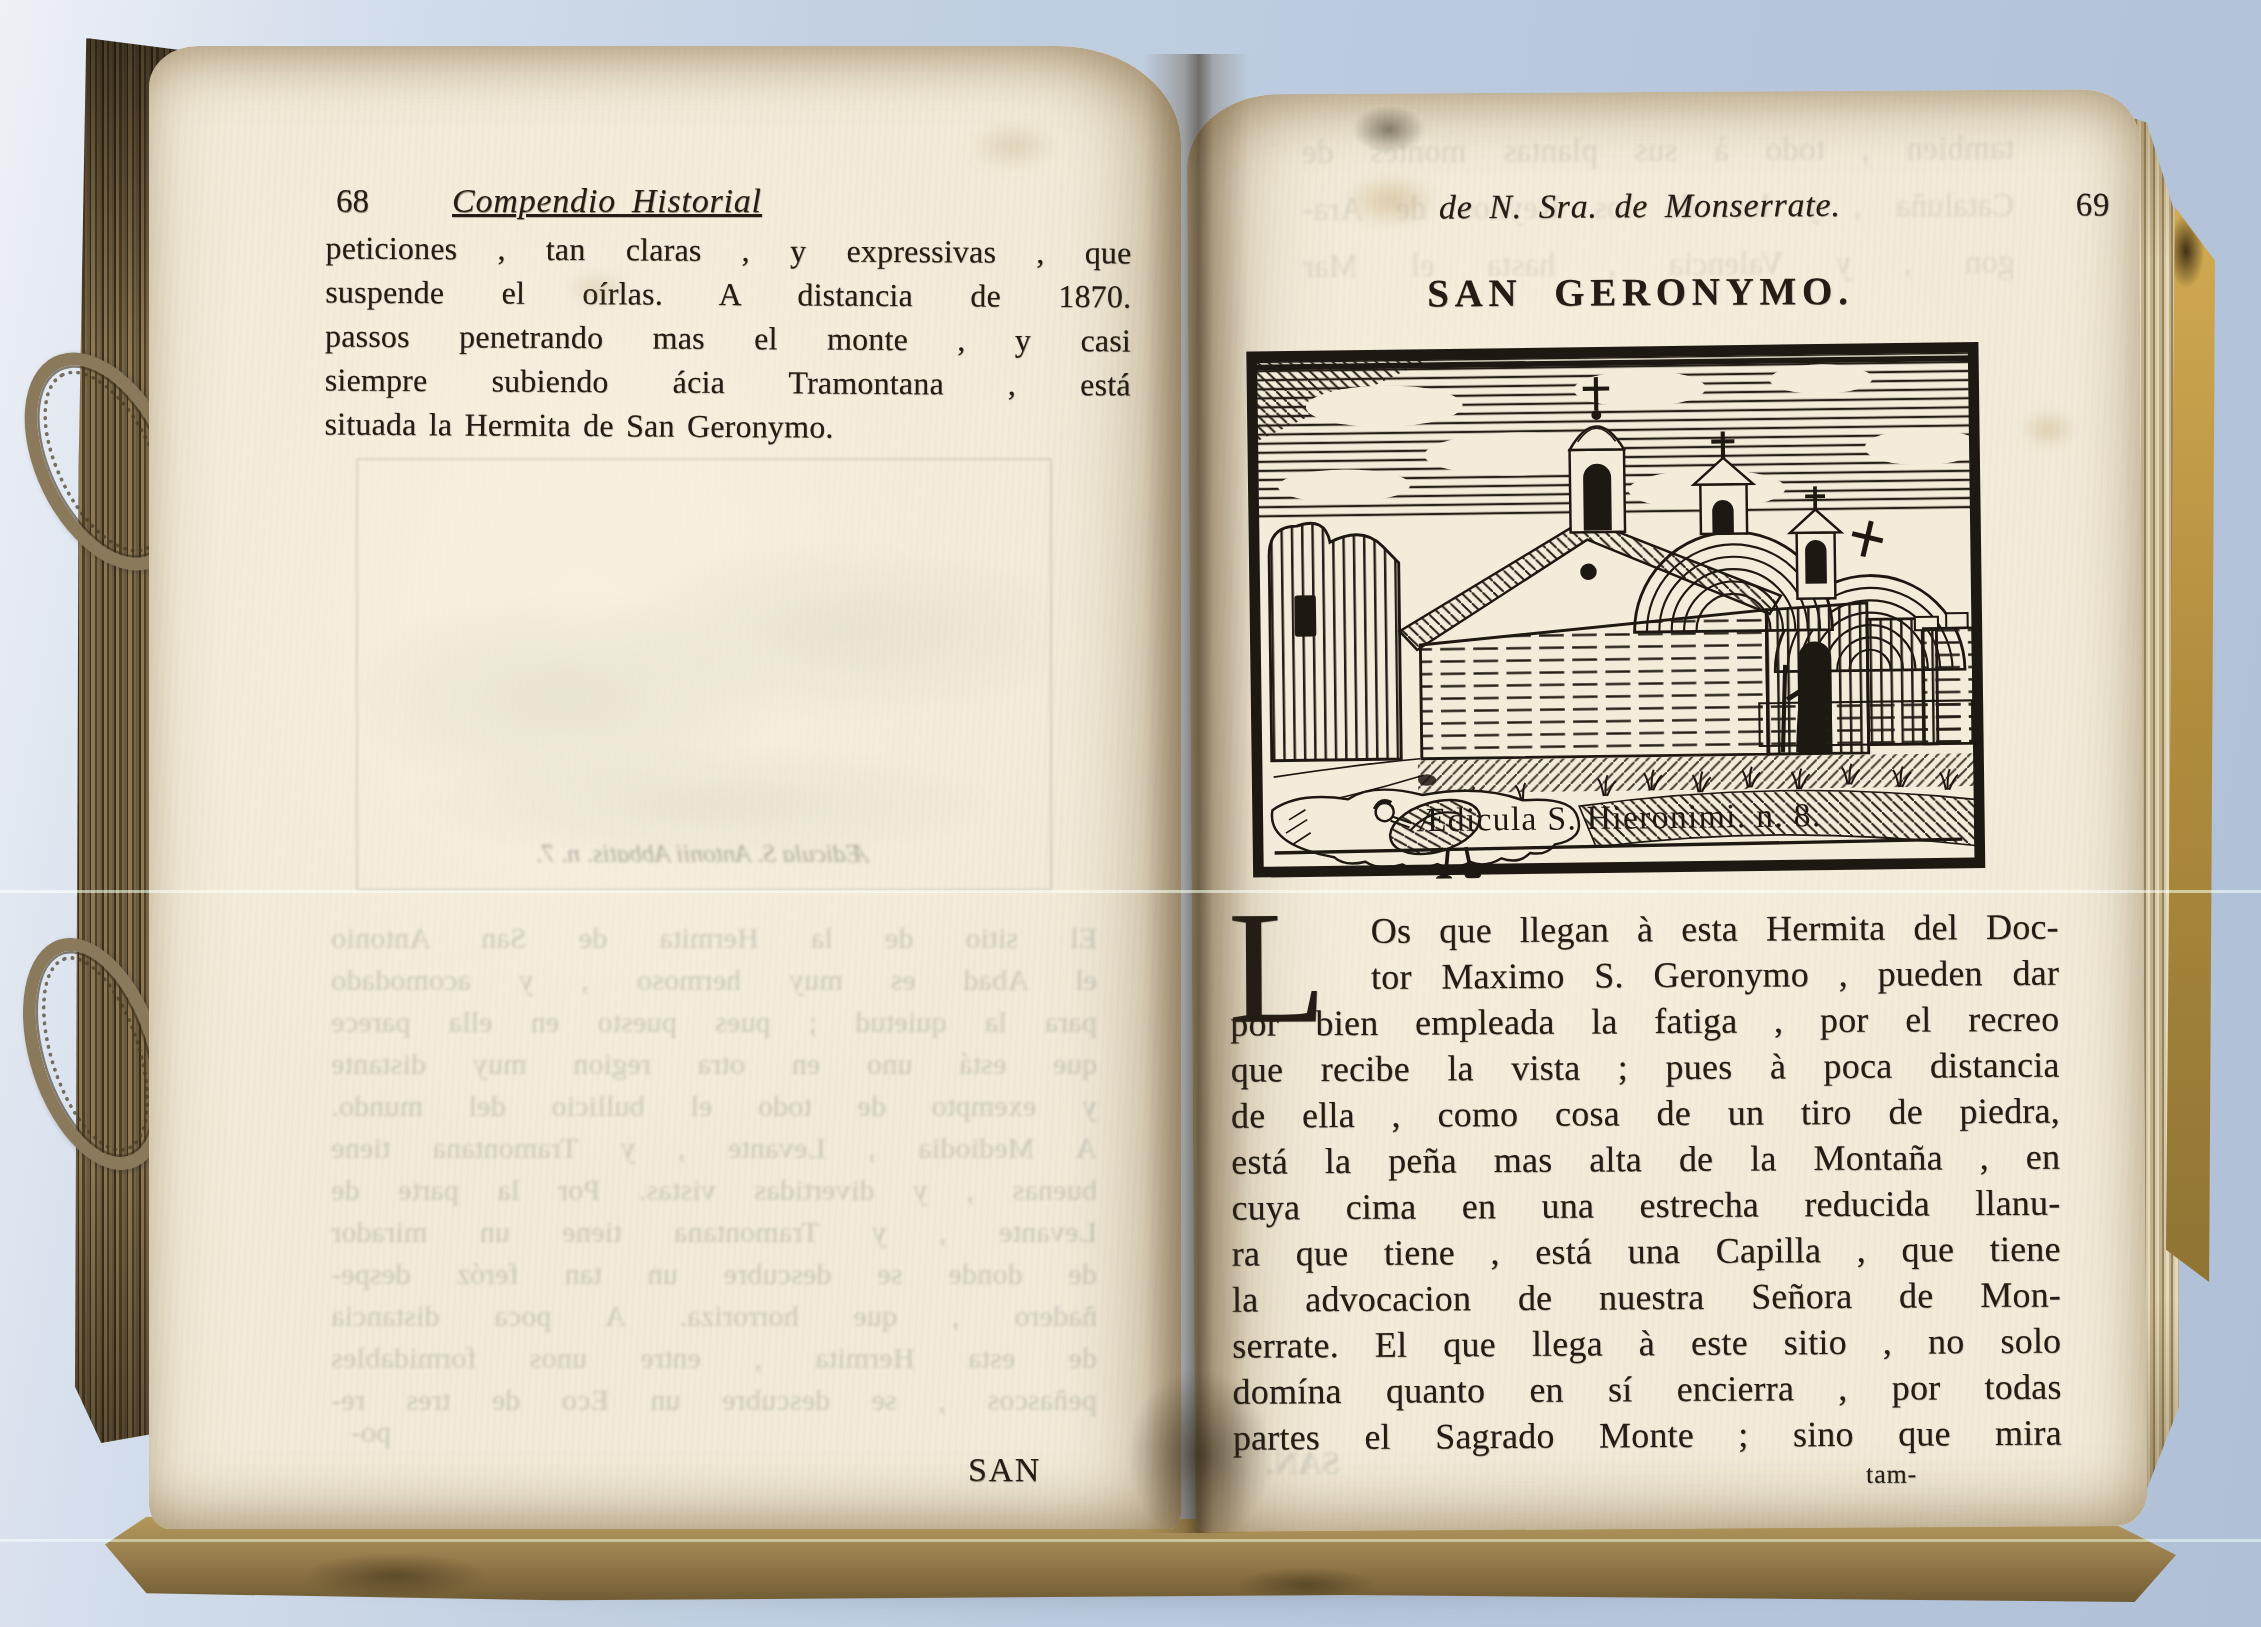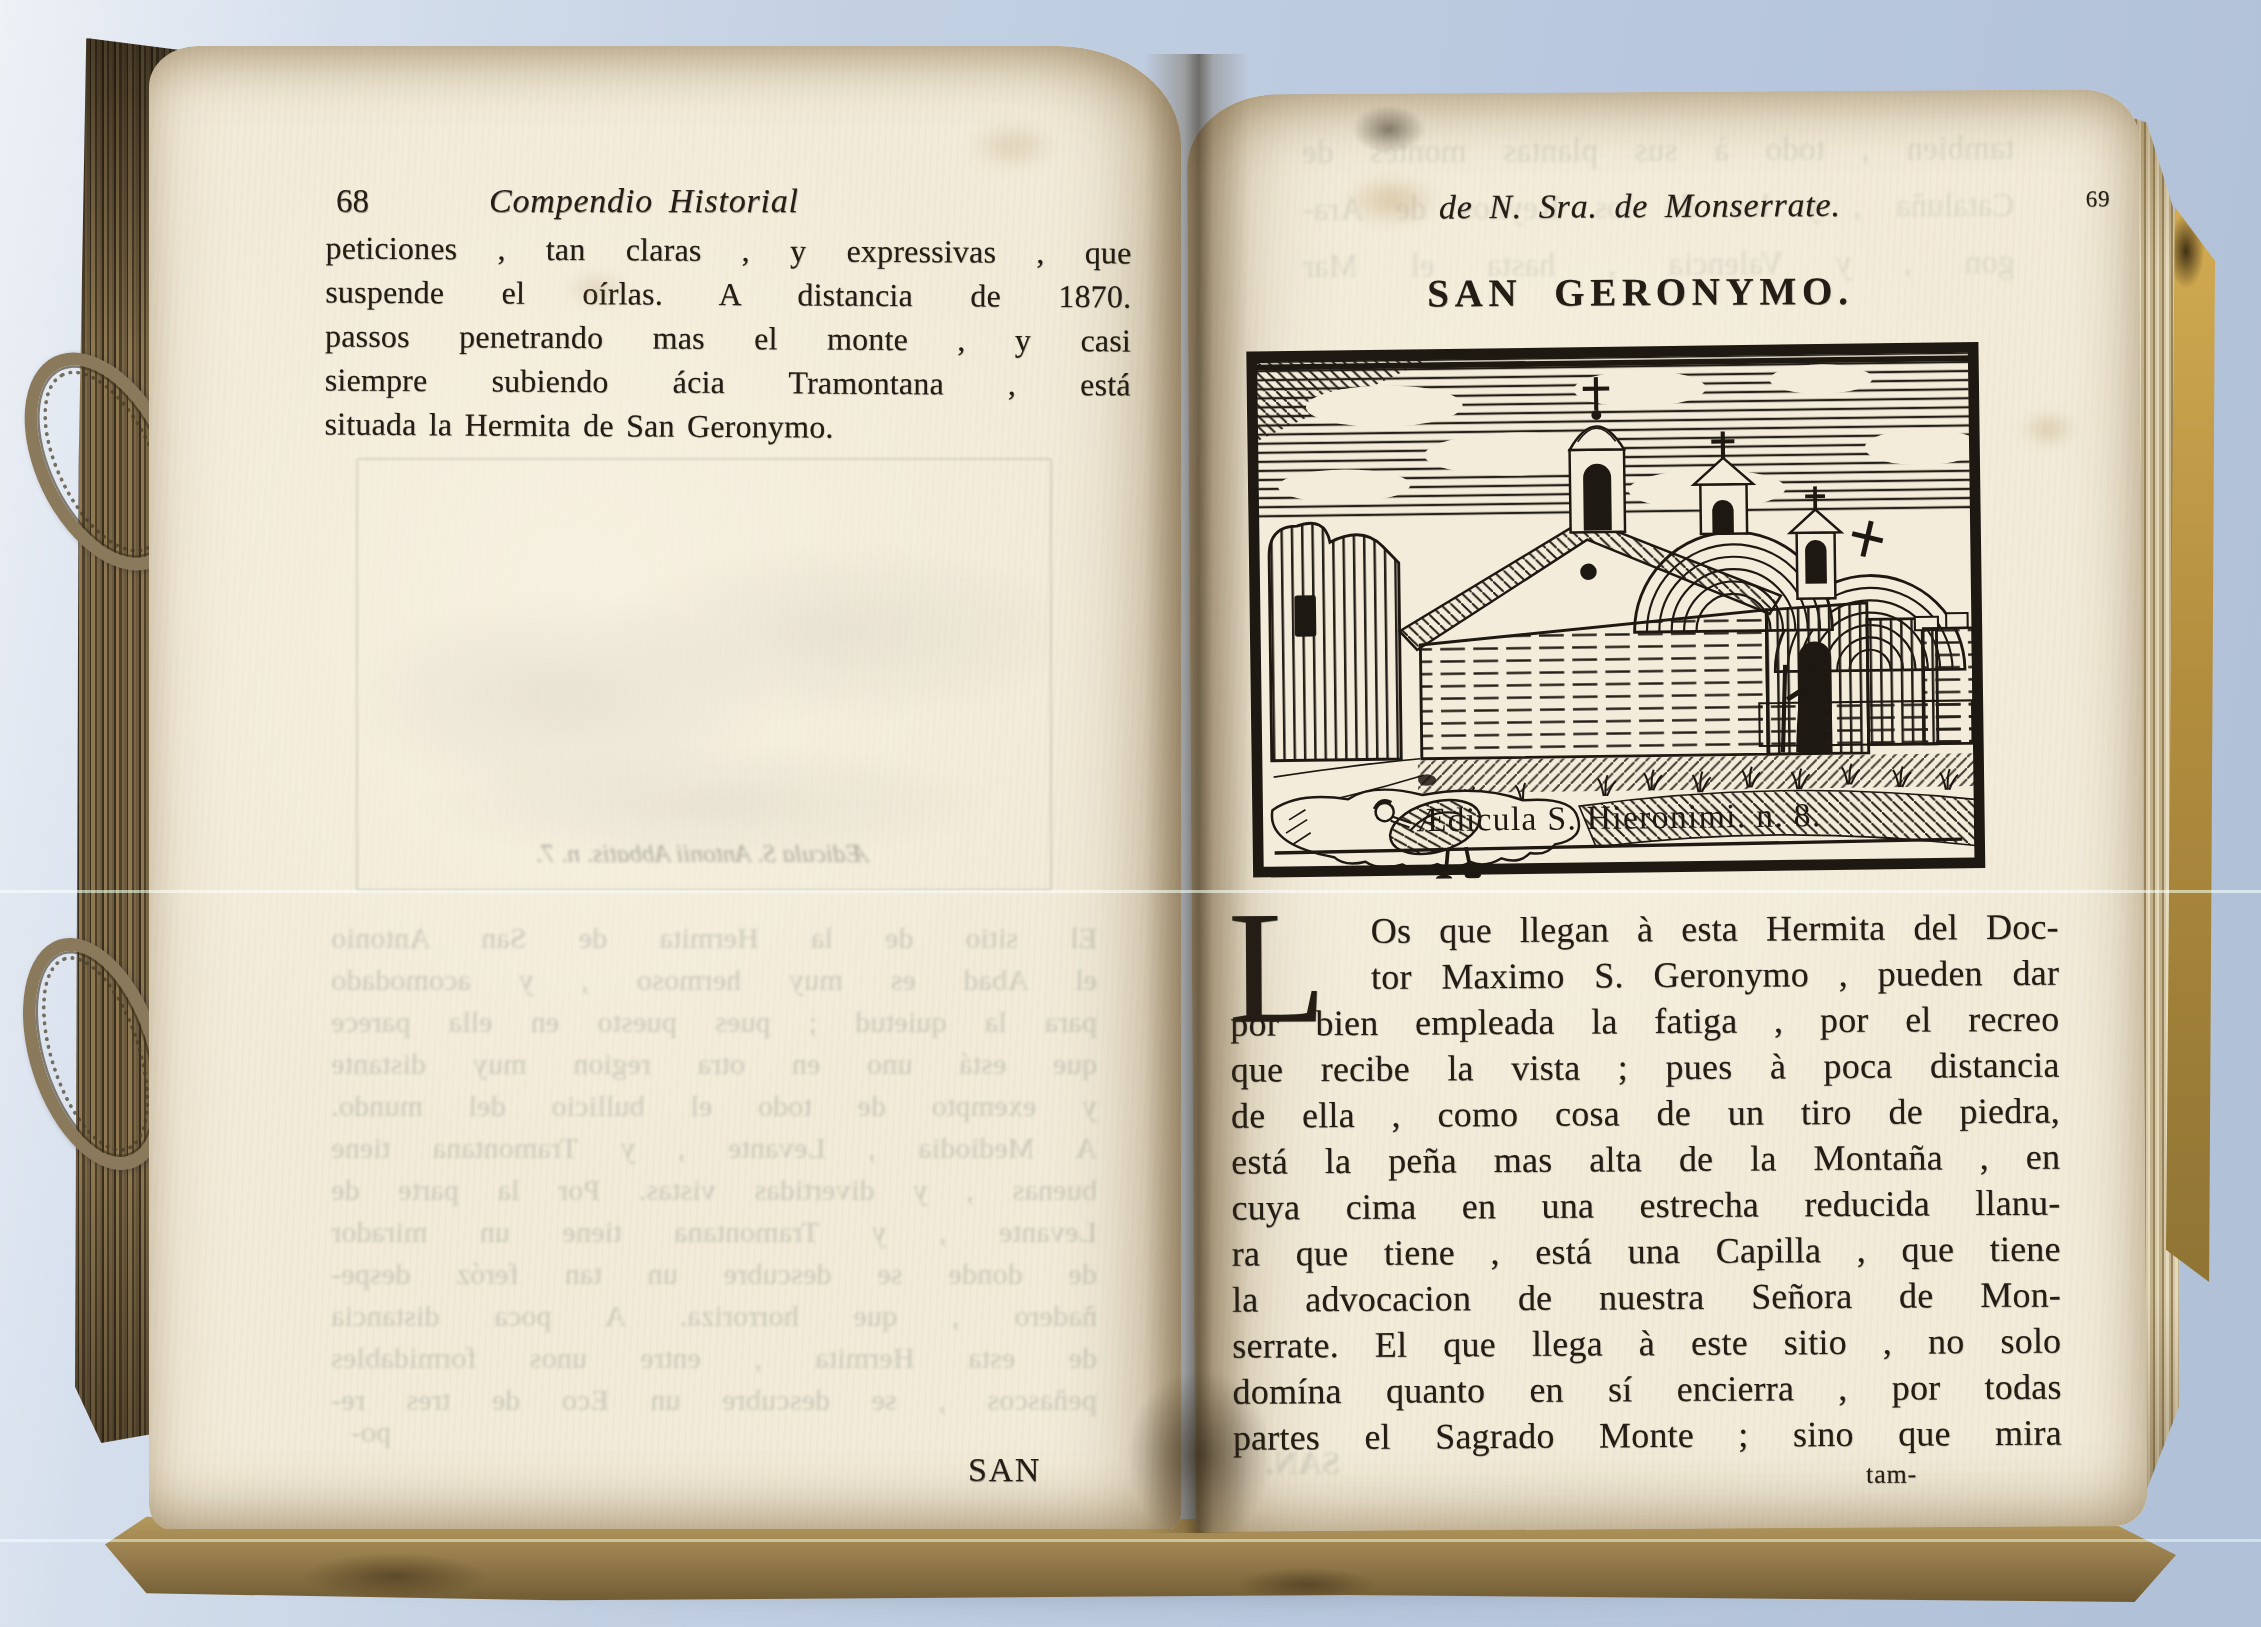--- a/index.html
+++ b/index.html
@@ -76,40 +76,40 @@
     background:radial-gradient(ellipse,rgba(38,28,12,.5),rgba(38,28,12,0) 70%);}
   
   .ink{color:var(--c-ink,#231d15);text-shadow:0.4px 0.5px 0.9px rgba(40,32,20,.55);}
   .tline{position:relative;display:block;text-align:justify;text-align-last:justify;
     letter-spacing:0.2px;word-spacing:4.1px;white-space:normal;}
   .lp-para .tline:last-child{text-align-last:left;}
   .italic{font-style:italic;}
   
   .lp-header{left:187px;top:136px;width:829px;display:flex;align-items:baseline;font-size:33px;}
   .lp-pageno{position:relative;}
-  .lp-runtitle{position:relative;margin-left:120px;font-size:34px;letter-spacing:0.8px;word-spacing:6.6px;}
+  .lp-runtitle{position:relative;margin-left:83px;font-size:34px;letter-spacing:0.8px;word-spacing:6.6px;text-decoration:underline;}
   .lp-para{left:176px;top:182px;width:806px;font-size:32px;line-height:44px;transform:rotate(.35deg);}
   .lp-catchword{left:819px;top:1405px;font-size:34px;letter-spacing:1.6px;}
   
   .ghost{color:#7e877f;filter:blur(1.5px);transform:scaleX(-1);}
   .ghost .tline{text-align-last:justify;}
   .lp-ghost-pic{left:207px;top:412px;width:696px;height:433px;
     border:2.5px solid rgba(125,125,112,.22);border-radius:3.3px;filter:blur(0.8px);
     background:
       radial-gradient(ellipse 45% 35% at 30% 55%,rgba(150,152,142,.14),rgba(150,152,142,0) 70%),
       radial-gradient(ellipse 50% 30% at 70% 40%,rgba(150,152,142,.12),rgba(150,152,142,0) 70%),
       radial-gradient(ellipse 60% 20% at 50% 80%,rgba(150,152,142,.12),rgba(150,152,142,0) 70%);}
   .lp-ghost-caption{left:98px;bottom:21.3px;width:492px;font-size:25.4px;font-style:italic;
     color:rgba(105,110,100,.5);transform:scaleX(-1);filter:blur(1.3px);text-align:center;}
   .lp-ghost-text{left:182px;top:871px;width:766px;font-size:30px;line-height:42px;opacity:.34;}
   .lp-ghost-catch{left:202px;top:1369px;font-size:30px;opacity:.34;}
   
   .rp-ghost-top{left:115px;top:29.5px;width:712px;font-size:33px;line-height:57px;opacity:.2;}
   .rp-header{left:38px;top:95px;width:829px;text-align:center;font-size:34px;letter-spacing:0.8px;word-spacing:7.4px;}
-  .rp-pageno{left:auto;right:-56px;top:1.6px;font-size:23px;font-style:normal;}
+  .rp-pageno{left:auto;right:-56px;top:1.6px;font-size:33px;font-style:normal;}
   .rp-heading{left:38px;top:177px;width:829px;text-align:center;font-size:39px;font-weight:700;
     letter-spacing:5.7px;word-spacing:16.4px;}
   .rp-woodcut{left:57px;top:251px;width:738px;height:533px;transform:rotate(-.4deg);}
   .rp-woodcut svg{position:absolute;left:0;top:0;}
   .rp-dropcap{left:36px;top:809px;font-size:161px;line-height:.8;font-weight:400;}
   .rp-para{left:38px;top:814px;width:829px;font-size:36px;line-height:46px;}
   .rp-para .tline:nth-child(-n+2){padding-left:141px;}
   .rp-catchword{left:671px;top:1369px;font-size:26px;letter-spacing:0.8px;}
   .rp-ghost-san{left:71px;top:1351px;font-size:33px;font-weight:700;opacity:.22;}
   

